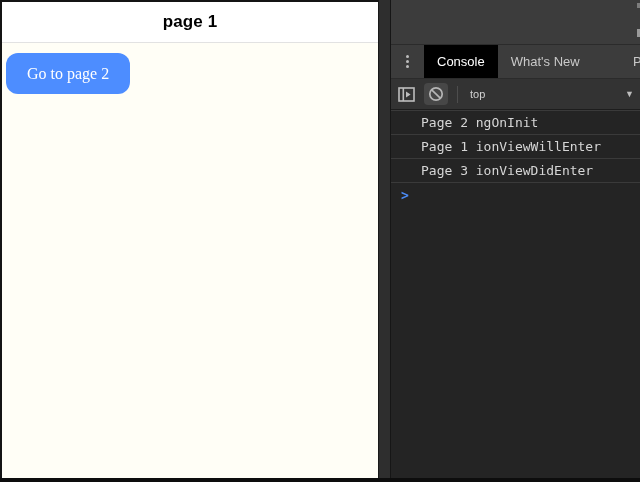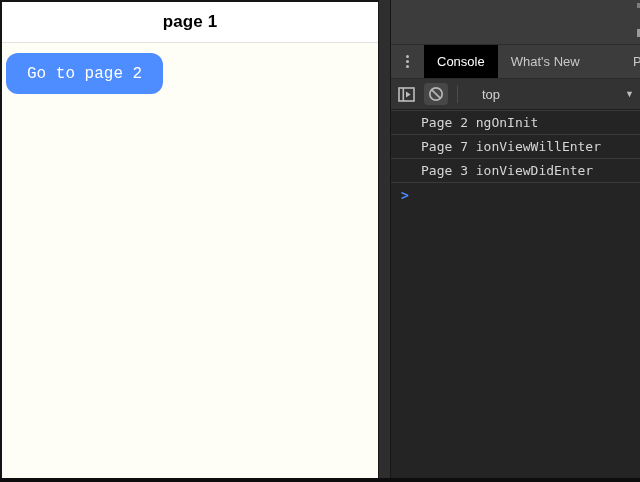--- a/index.html
+++ b/index.html
@@ -9,21 +9,21 @@
 
   
   .app-panel { position:absolute; left:0; top:0; width:378px; height:478px;
                background:#fffef6; border-top:2px solid #141414; border-left:2px solid #141414; }
   .app-header { height:41px; background:#ffffff; border-bottom:1px solid #e2e2e2;
                 display:flex; align-items:center; justify-content:center;text-align:right; }
   .app-title { font-size:17px; font-weight:700; color:#000000; letter-spacing:0.1px; }
   .app-content { position:relative; height:436px; }
   .go-button { position:absolute; left:4px; top:10px; height:41px; min-width:121px;
                padding:0 21px; border:none; border-radius:12px; background:#4d8dff;
-               color:#ffffff; font-size:16px; font-family:Liberation Mono, monospace;
+               color:#ffffff; font-size:16px; font-family:Liberation Serif, serif;
                cursor:pointer; }
 
   
   .panel-divider { position:absolute; left:378px; top:0; width:13px; height:478px;
                    background:#2e2e2e; border-left:1px solid #191919; border-right:1px solid #161616; }
 
   
   .devtools { position:absolute; left:391px; top:0; width:249px; height:478px;
               background:#242424; color:#c9c9c9; }
   .dt-top { position:relative; height:45px; background:#3c3c3c; border-bottom:1px solid #2b2b2b; }
@@ -39,21 +39,21 @@
          color:#c9c9c9; white-space:nowrap; cursor:pointer; }
   .tab.active { background:#000000; color:#ffffff; }
   .tab.partial { position:absolute; right:0; top:0; bottom:0; padding:0 0 0 4px;
                  overflow:hidden; width:11px; }
 
   .dt-toolbar { position:relative; display:flex; align-items:center; height:31px;
                 background:#333333; border-bottom:1px solid #1d1d1d; padding:0 7px; gap:9px; }
   .icon-btn { display:flex; align-items:center; justify-content:center; cursor:pointer; }
   .icon-boxed { width:24px; height:22px; background:#474747; border-radius:4px; }
   .vsep { width:1px; height:17px; background:#4d4d4d; }
-  .ctx-label { font-size:13px; color:#d2d2d2; margin-left:15px; cursor:pointer; }
+  .ctx-label { font-size:11px; color:#d2d2d2; margin-left:3px; cursor:pointer; }
   .caret { position:absolute; right:6px; font-size:9px; color:#bdbdbd; cursor:pointer; }
 
   .dt-console { border-top:1px solid #3a3a3a; }
   .console-row { height:24px; line-height:23px; border-bottom:1px solid #3a3a3a;
                  font-family:"DejaVu Sans Mono", monospace; font-size:13px;
                  color:#d6d6d6; padding-left:30px; white-space:nowrap; overflow:hidden; }
   .console-prompt { height:24px; display:flex; align-items:center; padding-left:10px; cursor:text; }
   .prompt-chevron { font-family:"DejaVu Sans Mono", monospace; font-size:13px;
                     font-weight:bold; color:#4c8bf5; transform:scaleY(1.1); }
 </style>
@@ -105,21 +105,21 @@
           <line x1="3.7" y1="3.9" x2="12.3" y2="12.1" stroke="#b5b5b5" stroke-width="1.7"></line>
         </svg>
       </span>
       <span class="vsep"></span>
       <span class="ctx-label">top</span>
       <span class="caret">▼</span>
     </div>
 
     <div class="dt-console">
       <div class="console-row">Page 2 ngOnInit</div>
-      <div class="console-row">Page 7 ionViewWillEnter</div>
+      <div class="console-row">Page 1 ionViewWillEnter</div>
       <div class="console-row">Page 3 ionViewDidEnter</div>
       <div class="console-prompt">
         <span class="prompt-chevron">&gt;</span>
       </div>
     </div>
 
   </section>
 </div>
 
 </body></html>

